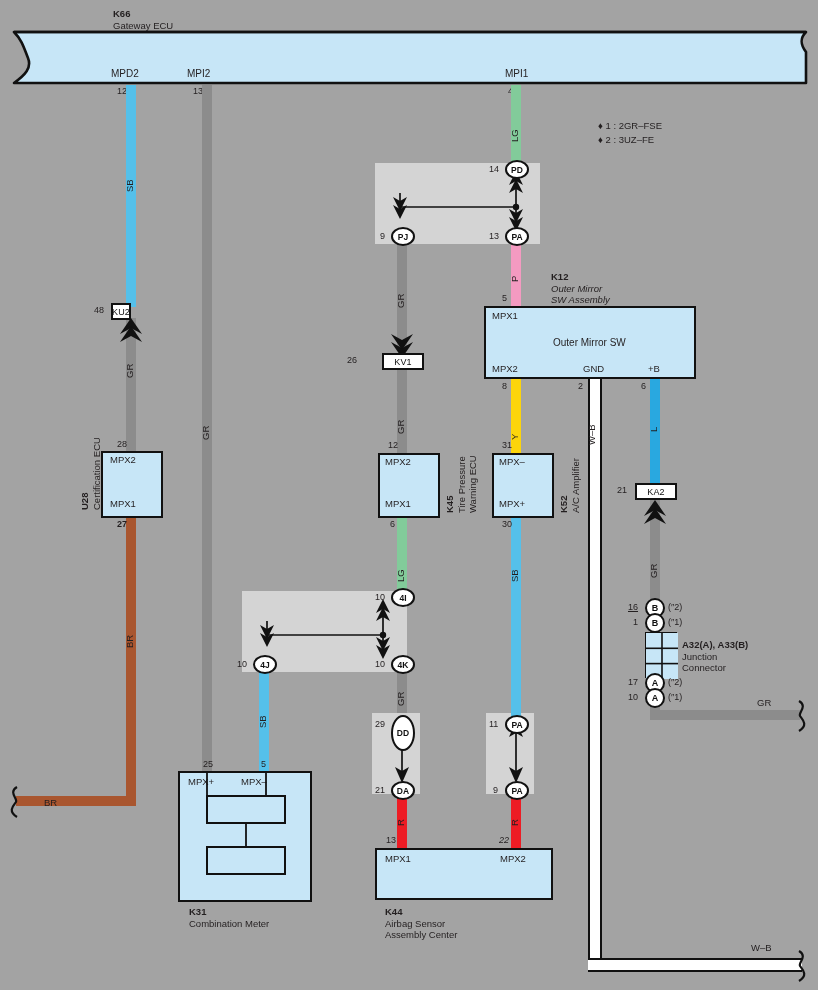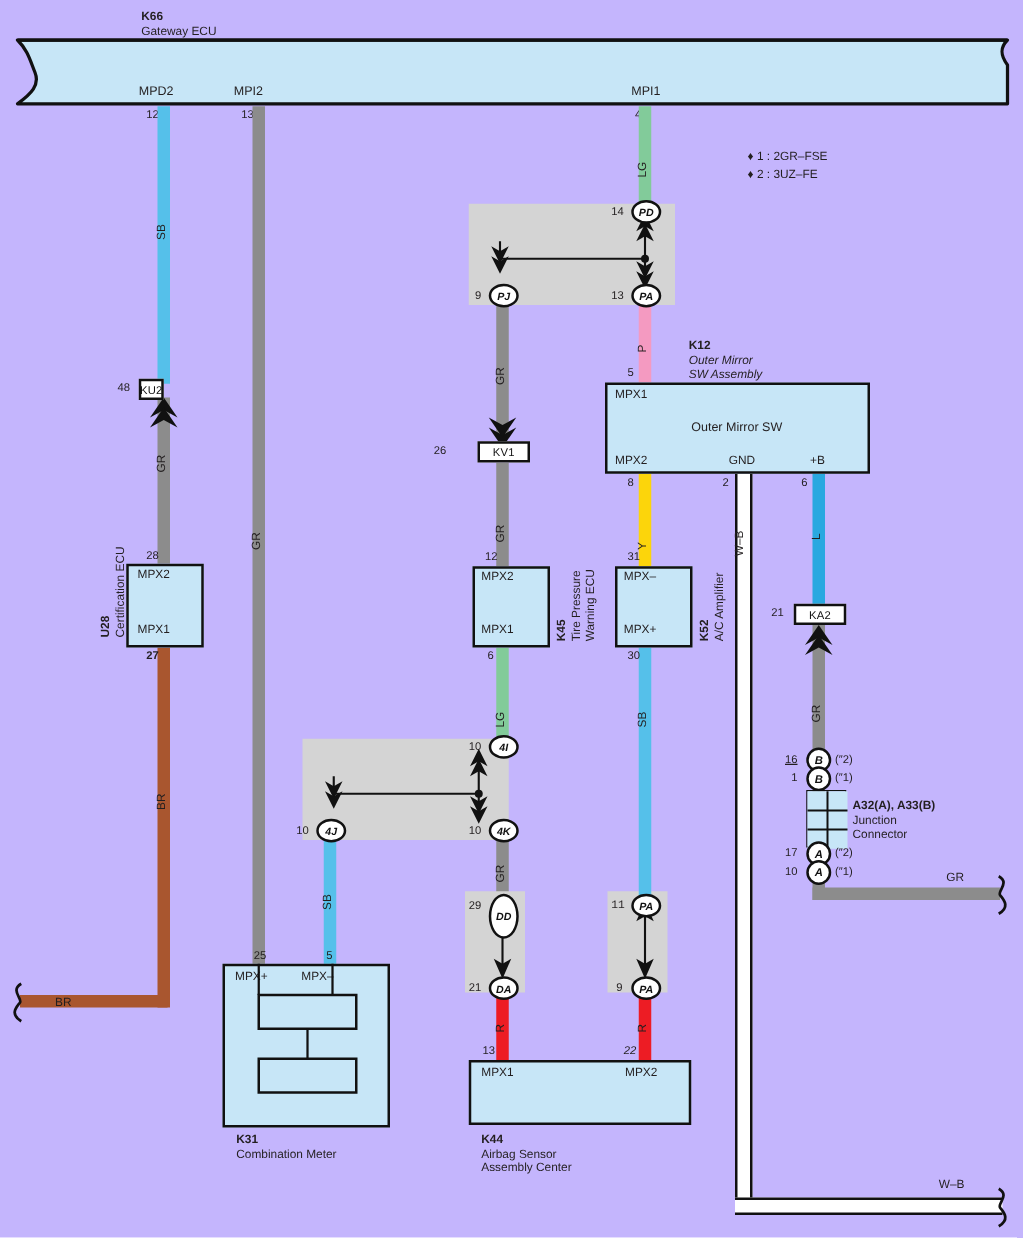--- a/index.html
+++ b/index.html
@@ -1,28 +1,28 @@
 <!DOCTYPE html>
 <html><head>
 <meta charset="utf-8">
 <style>
   html,body{margin:0;padding:0;background:#fff;}
   body{font-family:"Liberation Sans",sans-serif;}
-  #canvas{position:relative;width:818px;height:990px;background:#c4b5fd;overflow:hidden;}
+  #canvas{position:relative;width:818px;height:990px;background:#a3a3a3;overflow:hidden;}
   .lbl{position:absolute;font-size:9.5px;color:#231f20;white-space:nowrap;line-height:1.18;}
   .lbl.b{font-weight:bold;}
   .vert{position:absolute;font-size:9.5px;color:#231f20;white-space:nowrap;
         transform-origin:0 0;transform:rotate(-90deg);line-height:1.18;}
   .vert.b{font-weight:bold;}
   .wire{position:absolute;}
   .box{position:absolute;background:#c7e6f7;border:2.2px solid #111;box-sizing:border-box;}
   .shade{position:absolute;background:#d4d4d4;}
   .conn{position:absolute;border:2.2px solid #111;background:#fff;border-radius:50%;
         display:flex;align-items:center;justify-content:center;font-size:8.5px;
-        font-weight:bold;color:#111;box-sizing:border-box;font-style:italic;}
+        font-weight:bold;color:#111;box-sizing:border-box;}
   .connsq{position:absolute;border:2.2px solid #111;background:#fff;
         display:flex;align-items:center;justify-content:center;font-size:9px;
         color:#111;box-sizing:border-box;letter-spacing:.2px;}
   .termtxt{position:absolute;font-size:10px;color:#231f20;white-space:nowrap;}
   .num{position:absolute;font-size:9px;color:#231f20;white-space:nowrap;}
   svg{display:block;overflow:visible;}
 </style>
 </head>
 <body>
 
@@ -239,21 +239,21 @@
   <div class="conn" style="left:391px;top:655px;width:24px;height:19px;">4K</div>
   <div class="num" style="left:375px;top:659px;">10</div>
 
   <div class="conn" style="left:391px;top:715px;width:24px;height:36px;">DD</div>
   <div class="num" style="left:375px;top:719px;">29</div>
 
   <div class="conn" style="left:391px;top:781px;width:24px;height:19px;">DA</div>
   <div class="num" style="left:375px;top:785px;">21</div>
 
   <div class="conn" style="left:505px;top:715px;width:24px;height:19px;">PA</div>
-  <div class="num" style="left:489px;top:719px;font-family:Liberation Mono, monospace;">11</div>
+  <div class="num" style="left:489px;top:719px;">11</div>
 
   <div class="conn" style="left:505px;top:781px;width:24px;height:19px;">PA</div>
   <div class="num" style="left:493px;top:785px;">9</div>
 
   <div class="box" style="left:101px;top:451px;width:62px;height:67px;"></div>
   <div class="termtxt" style="left:110px;top:454px;font-size:9.5px;">MPX2</div>
   <div class="termtxt" style="left:110px;top:498px;font-size:9.5px;">MPX1</div>
   <div class="num" style="left:117px;top:439px;">28</div>
   <div class="num" style="left:117px;top:519px;font-weight:bold;">27</div>
   <div class="vert b" style="left:79px;top:510px;">U28</div>

